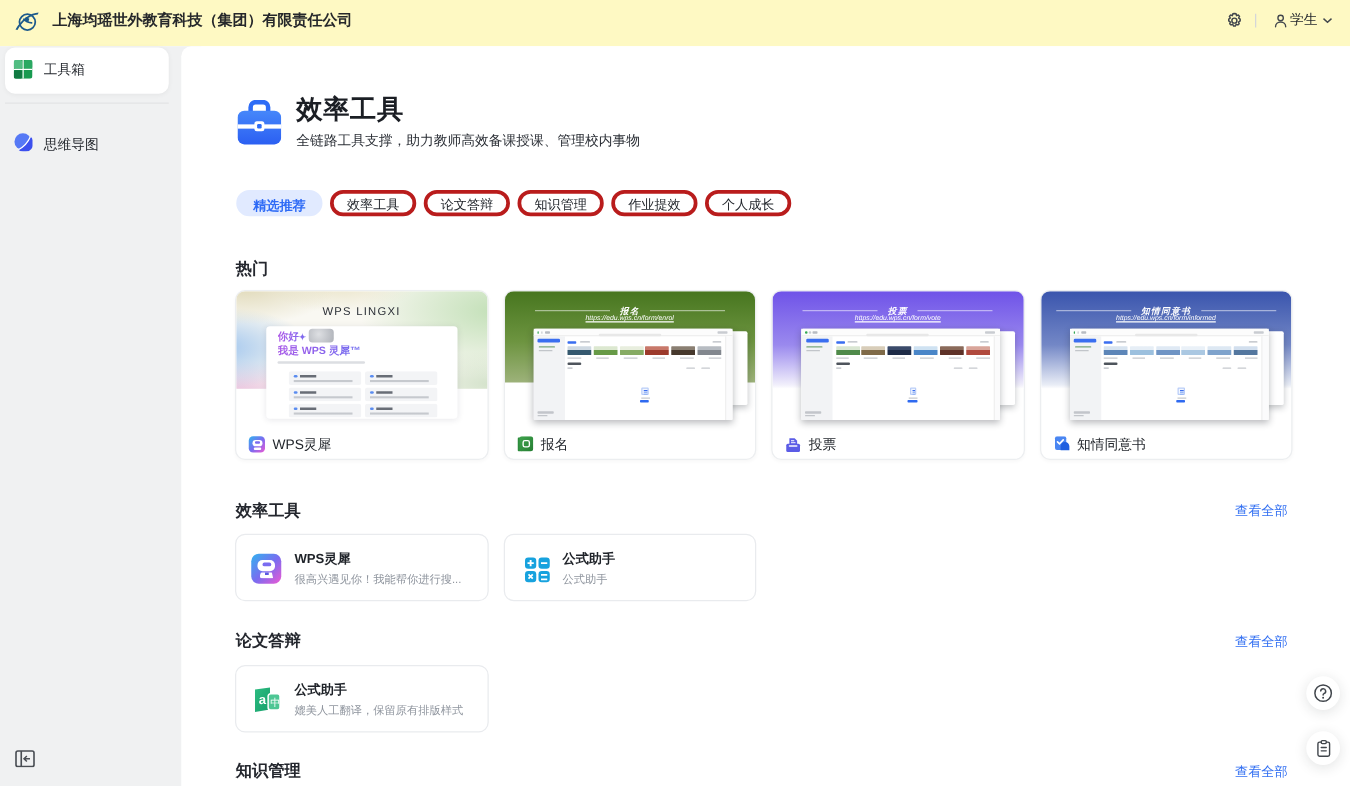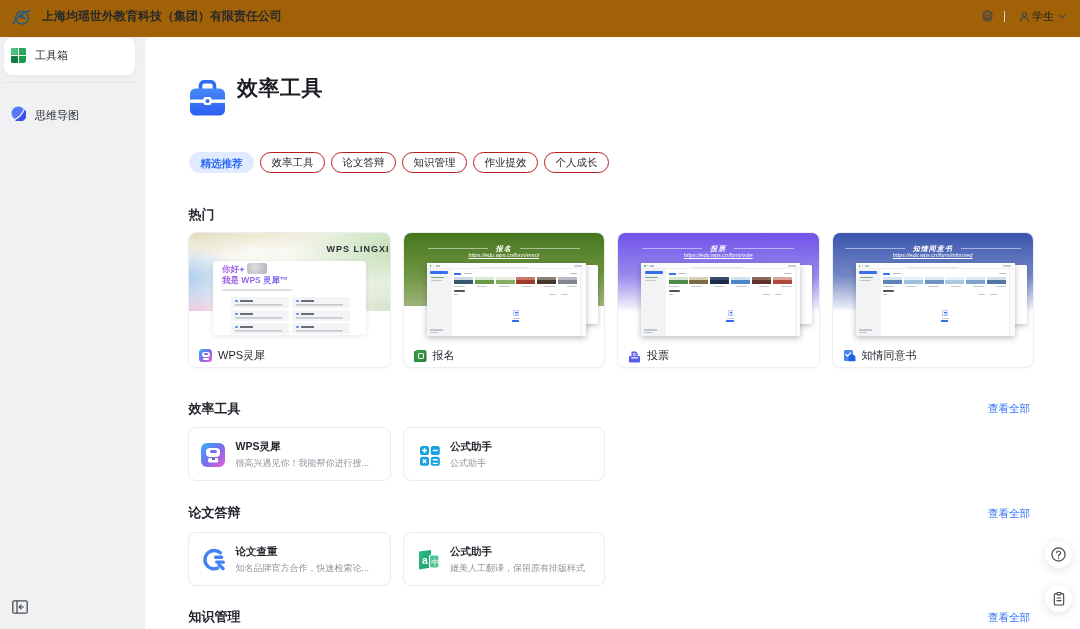--- a/index.html
+++ b/index.html
@@ -1,38 +1,38 @@
 <!DOCTYPE html>
 <html lang="zh"><head>
 <meta charset="utf-8">
 <style>
 *{margin:0;padding:0;box-sizing:border-box}
 html,body{width:1080px;height:629px;overflow:hidden}
 body{font-family:"Liberation Sans",sans-serif;background:#fff;position:relative;color:#1f2329}
-.topbar{position:absolute;left:0;top:0;width:1080px;height:37px;background:#a16207}
+.topbar{position:absolute;left:0;top:0;width:1080px;height:37px;background:#fef9c3}
 .sidebar{position:absolute;left:0;top:37px;width:161px;height:592px;background:#f0f1f2}
 .main{position:absolute;left:145px;top:37px;width:935px;height:592px;background:#fff;border-top-left-radius:8px}
 .company{position:absolute;left:42px;top:0;line-height:33px;font-size:12px;font-weight:700;color:#26282b}
 .tr-gear{position:absolute;left:980px;top:9px}
 .tr-sep{position:absolute;left:1004px;top:11px;width:1px;height:11px;background:#d4d6d9}
 .tr-user{position:absolute;left:1018px;top:10px}
 .tr-name{position:absolute;left:1032px;top:0;line-height:33px;font-size:11px;color:#1f2329}
 .tr-chev{position:absolute;left:1058px;top:14px}
 .nav-card{position:absolute;left:4px;top:1px;width:131px;height:37px;background:#fff;border-radius:8px;box-shadow:0 1px 4px rgba(0,0,0,.05)}
 .nav-ic1{position:absolute;left:11px;top:11px}
 .nav-txt1{position:absolute;left:35px;top:11px;font-size:11px;color:#1f2329}
 .sep{position:absolute;left:4px;top:45px;width:131px;height:1px;background:#e2e3e5}
 .nav-ic2{position:absolute;left:11px;top:69px}
 .nav-txt2{position:absolute;left:35px;top:71px;font-size:11px;color:#1f2329}
 .collapse{position:absolute;left:12px;top:563px}
 .h-ic{position:absolute;left:45px;top:43px}
 .h-title{position:absolute;left:92px;top:39px;font-size:21px;line-height:24px;font-weight:900;color:#1b1e24;letter-spacing:.5px}
 .h-sub{position:absolute;left:92px;top:68px;font-size:11px;color:#2b2f36}
 .pills{position:absolute;left:44px;top:115px;display:flex;gap:6px}
-.pill{height:21px;line-height:19px;border:1px solid #b91c1c;background:#fff;border-radius:11px;font-size:10.5px;padding:0 10.5px;color:#22262c}
+.pill{height:21px;line-height:19px;border:3px solid #b91c1c;background:#fff;border-radius:11px;font-size:10.5px;padding:0 10.5px;color:#22262c}
 .pill.on{background:#e1eaff;border-color:#e1eaff;color:#2e6bf6;font-weight:700;line-height:21px}
 .sec-h{position:absolute;left:43.5px;font-size:13px;line-height:14px;font-weight:700;color:#24272e}
 .see{position:absolute;right:50px;font-size:10.5px;color:#3370f2}
 .grid{position:absolute;left:43px;width:846px;display:grid;grid-template-columns:repeat(4,1fr);gap:12px}
 .hotcard{height:136px;border:1px solid #eceef0;border-radius:8px;overflow:hidden;position:relative;background:#fff;box-shadow:0 1px 3px rgba(0,0,0,.03)}
 .shot{position:absolute;left:0;top:0;right:0;height:78px}
 .hlabel{position:absolute;left:10px;top:116px;width:13px;height:13px}
 .htext{position:absolute;left:29px;top:114.5px;font-size:11px;color:#1f2329}
 .toolcard{height:54px;border:1px solid #e9ebee;border-radius:8px;position:relative;background:#fff}
 .t-ic{position:absolute;left:12px;top:15px;width:24px;height:24px}
@@ -121,39 +121,40 @@
       <rect x="13.5" y="17" width="8" height="8" rx="2" fill="#fff"></rect>
       <rect x="15.7" y="19.2" width="3.6" height="3.6" rx="1" fill="#2e6cf6"></rect>
       <defs>
         <linearGradient id="bg1" x1="0" y1="0" x2="0" y2="1">
           <stop offset="0" stop-color="#4687fa"></stop>
           <stop offset="1" stop-color="#2b5ff2"></stop>
         </linearGradient>
       </defs>
     </svg>
   <div class="h-title">效率工具</div>
+  <div class="h-sub">全链路工具支撑，助力教师高效备课授课、管理校内事物</div>
   <div class="pills">
     <div class="pill on">精选推荐</div>
     <div class="pill">效率工具</div>
     <div class="pill">论文答辩</div>
     <div class="pill">知识管理</div>
     <div class="pill">作业提效</div>
     <div class="pill">个人成长</div>
   </div>
   <div class="sec-h" style="top:171px">热门</div>
   <div class="grid" style="top:195px" id="hotgrid">
     <div class="hotcard">
       <div class="shot" style="background:
         radial-gradient(60% 65% at 4% -5%,#e0d9b8 0%,rgba(224,217,184,0) 60%),
         radial-gradient(55% 55% at 42% -8%,#eae4c8 0%,rgba(234,228,200,0) 55%),
         radial-gradient(75% 95% at 103% 20%,#c3e0b8 0%,rgba(195,224,184,0) 72%),
         radial-gradient(58% 65% at -8% 58%,#9ec4ee 0%,rgba(158,196,238,0) 65%),
         radial-gradient(52% 52% at 0% 103%,#eac4df 0%,rgba(234,196,223,0) 62%),
         radial-gradient(60% 55% at 102% 95%,#d3e2ca 0%,rgba(211,226,202,0) 62%),#f9f8f2"></div>
-      <div style="position:absolute;left:0;right:0;top:11px;text-align:right;font-size:9px;font-weight:700;letter-spacing:1px;color:#2b2f36;z-index:2">WPS LINGXI</div>
+      <div style="position:absolute;left:0;right:0;top:11px;text-align:center;font-size:9px;font-weight:400;letter-spacing:1px;color:#2b2f36;z-index:2">WPS LINGXI</div>
       <div class="panel" style="position:absolute;left:24px;top:28px;width:153px;height:74px;background:#fff;border-radius:3px;box-shadow:0 1px 5px rgba(30,30,60,.10);z-index:2">
         <div style="position:absolute;left:9px;top:3px;font-size:8.5px;font-weight:700;background:linear-gradient(90deg,#b05ae8,#7a6cf0);-webkit-background-clip:text;background-clip:text;color:transparent">你好<span style="font-size:7px">✦</span></div>
         <div style="position:absolute;left:34px;top:2px;width:20px;height:11px;background:radial-gradient(circle at 40% 40%,#d8dade,#9fa3ab);border-radius:3px;opacity:.85"></div>
         <div style="position:absolute;left:9px;top:14px;font-size:8.5px;font-weight:700;background:linear-gradient(90deg,#a85ae8,#6f6cf0);-webkit-background-clip:text;background-clip:text;color:transparent">我是 WPS 灵犀™</div>
         <div style="position:absolute;left:9px;top:27.5px;width:70px;height:2.5px;background:#dcdee2;border-radius:1px"></div>
         <div style="position:absolute;left:18px;top:36px;width:121px;height:36px;display:grid;grid-template-columns:58px 58px;grid-auto-rows:10.5px;gap:2.5px 3px">
           <div class="pi"></div>
             <div class="pi"></div>
             <div class="pi"></div>
             <div class="pi"></div>
@@ -367,30 +368,20 @@
       </svg></div>
         <div class="t-title">公式助手</div>
         <div class="t-sub">公式助手</div>
       </div>
   </div>
   <div class="sec-h" style="top:468.5px">论文答辩</div>
   <div class="see" style="top:470px">查看全部</div>
   <div class="grid" style="top:495px" id="tg2">
     <div class="toolcard">
         <div class="t-ic"><svg width="24" height="24" viewBox="0 0 24 24">
-        <path d="M19.3 4.8 A9.2 9.2 0 1 0 16.5 20.2" stroke="#4381f5" stroke-width="3.5" fill="none" stroke-linecap="round"></path>
-        <rect x="13" y="7.6" width="9.3" height="3.3" rx="1.65" fill="#4381f5"></rect>
-        <rect x="14" y="12.4" width="10" height="3.3" rx="1.65" fill="#4381f5"></rect>
-        <path d="M18 16.8 L22 20.6" stroke="#4381f5" stroke-width="3.4" stroke-linecap="round"></path>
-      </svg></div>
-        <div class="t-title">论文查重</div>
-        <div class="t-sub">知名品牌官方合作，快速检索论...</div>
-      </div>
-    <div class="toolcard">
-        <div class="t-ic"><svg width="24" height="24" viewBox="0 0 24 24">
         <path d="M3 3.5 L15 2 V19.5 L3 21.5 Z" fill="url(#fyg)"></path>
         <text x="6" y="15.5" font-size="10.5" font-weight="bold" fill="#fff" font-family="Liberation Sans">a</text>
         <rect x="13.5" y="7" width="9.5" height="13" rx="2" fill="#4dc694" stroke="#fff" stroke-width="1.2"></rect>
         <text x="15.2" y="16.6" font-size="8" fill="#fff">中</text>
         <defs>
               <linearGradient id="fyg" x1="0" y1="0" x2="1" y2="1">
                 <stop offset="0" stop-color="#2cbc81"></stop>
                 <stop offset="1" stop-color="#17a06b"></stop>
               </linearGradient>
             </defs>

